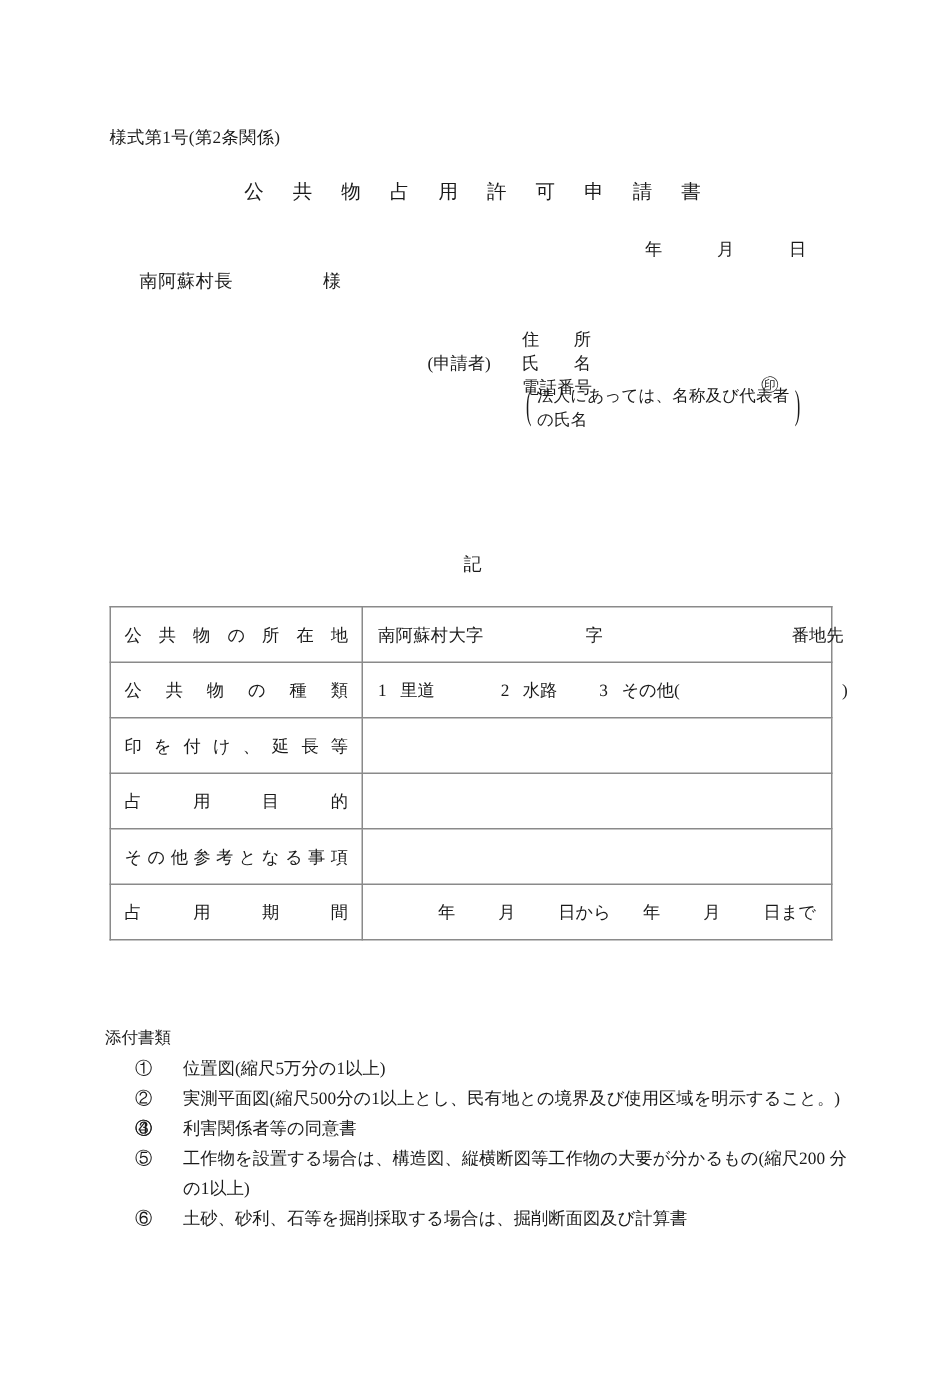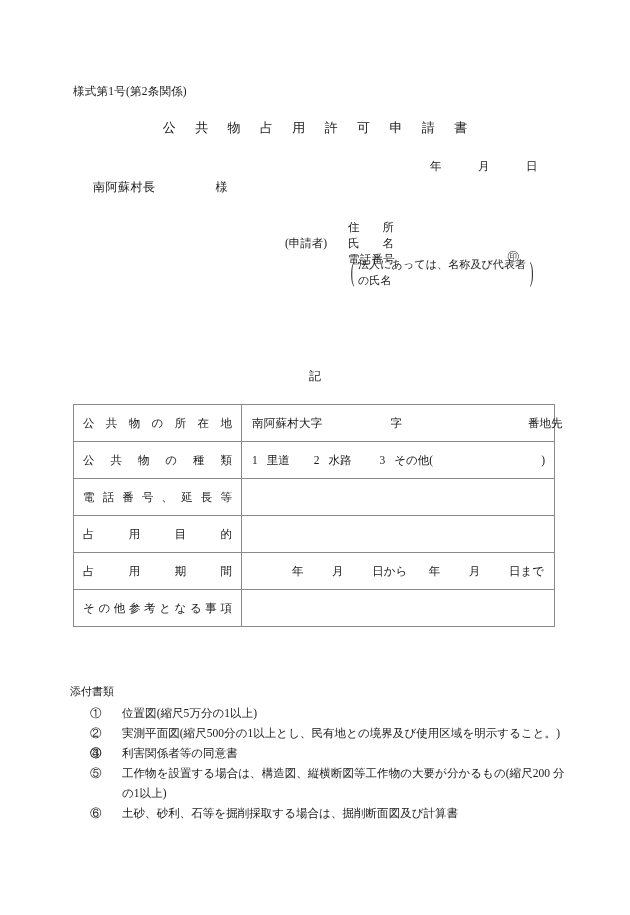--- a/index.html
+++ b/index.html
@@ -176,21 +176,21 @@
   .val-inner { display: flex; align-items: center; white-space: nowrap; }
 
   
   .loc-mura { letter-spacing: 0.02em; }
   .loc-aza  { margin-left: 68px; }
   .loc-ban  { margin-left: 126px; }
 
   
   .kind { display: inline-block; }
   .kind .num { margin-right: 9px; }
-  .kind-2 { margin-left: 24px; }
+  .kind-2 { margin-left: 44px; }
   .kind-3 { margin-left: 28px; }
   .kind-3 .paren-open { margin-left: 0px; }
   .kind-3 .paren-close { display: inline-block; width: 112px; text-align: right; }
 
   
   .period { padding-left: 40px; }
   .period .g { display: inline-block; width: 44px; }
   .period .g.wide { width: 62px; }
 
   
@@ -299,47 +299,47 @@
               <span class="num">2</span><span>水路</span>
             </span>
             <span class="kind kind-3">
               <span class="num">3</span><span>その他</span><span class="paren-open">(</span><span class="paren-close">)</span>
             </span>
           </div>
         </td>
       </tr>
 
       <tr>
-        <td class="lbl">電話番号、延長等</td>
+        <td class="lbl">印を付け、延長等</td>
         <td class="val"></td>
       </tr>
 
       <tr>
         <td class="lbl">占用目的</td>
+        <td class="val"></td>
+      </tr>
+
+      <tr>
+        <td class="lbl">その他参考となる事項</td>
         <td class="val"></td>
       </tr>
 
       <tr>
         <td class="lbl">占用期間</td>
         <td class="val">
           <div class="val-inner period">
             <span class="g">年</span>
               <span class="g">月</span>
               <span class="g wide">日から</span>
               <span class="g">年</span>
               <span class="g">月</span>
               <span>日まで</span>
           </div>
         </td>
       </tr>
-
-      <tr>
-        <td class="lbl">その他参考となる事項</td>
-        <td class="val"></td>
-      </tr>
     </tbody>
   </table>
 
 
   <div class="abs" id="attachments-title">添付書類</div>
 
   <div id="attachments-list">
     <div class="att-item">
       <span class="att-num">①</span>
       <span class="att-text">位置図(縮尺5万分の1以上)</span>

